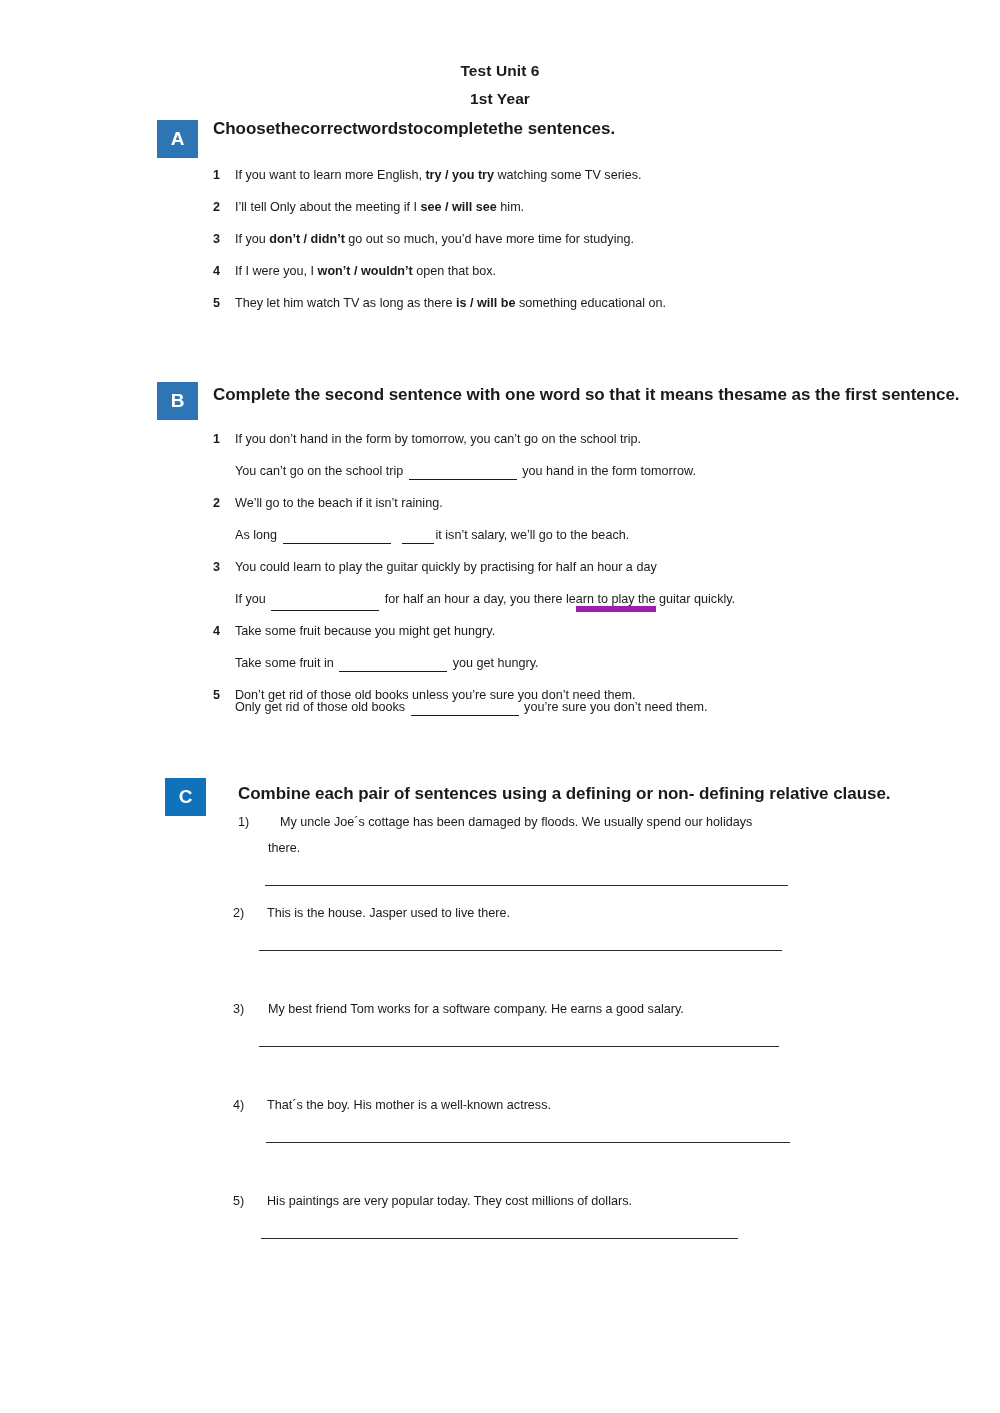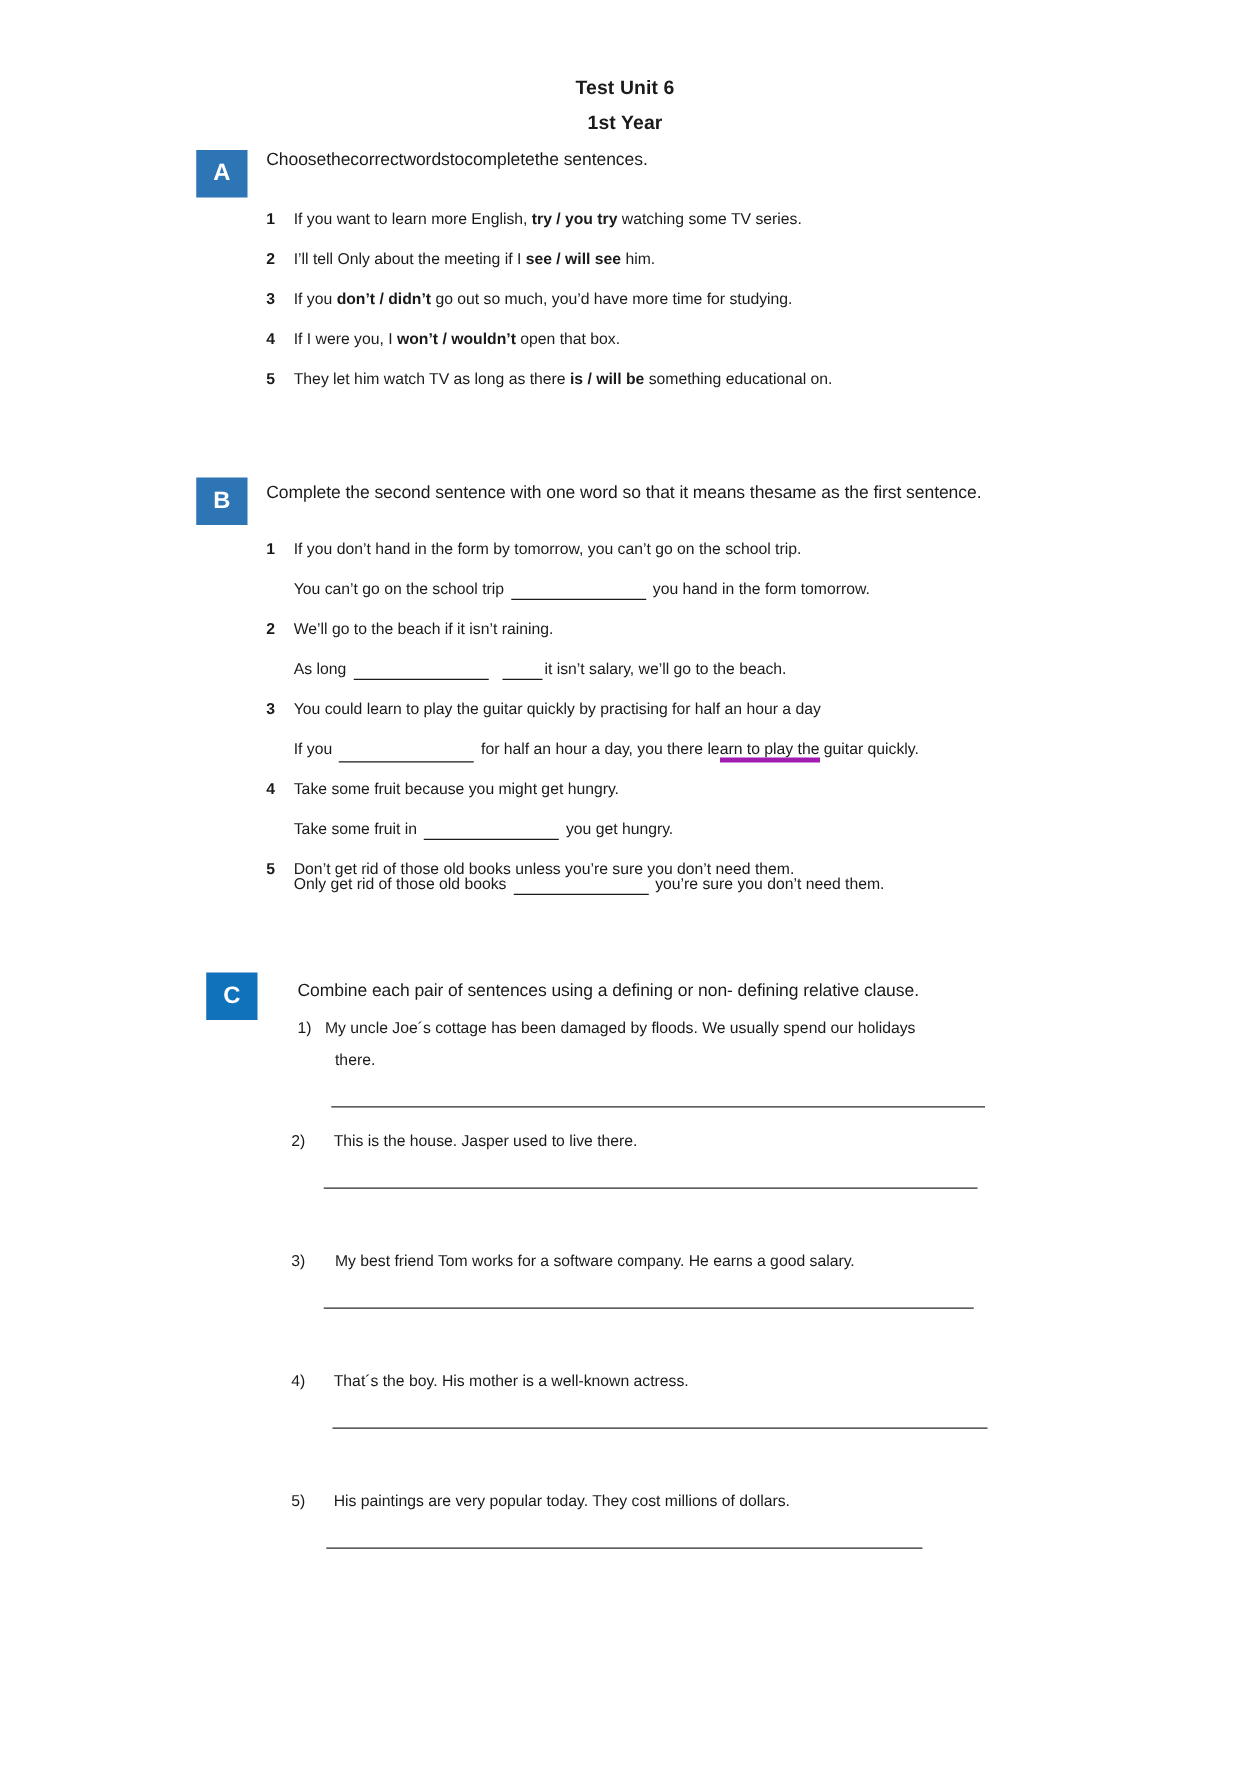--- a/index.html
+++ b/index.html
@@ -37,22 +37,22 @@
     color: #ffffff;
     font-weight: bold;
     font-size: 19px;
     font-family: "Liberation Sans", sans-serif;
     user-select: none;
   }
 
   
   .section-heading {
     position: absolute;
-    font-weight: normal;
-    font-size: 14px;
+    font-weight: bold;
+    font-size: 17px;
     white-space: nowrap;
     letter-spacing: -0.05px;
   }
 
   
   .ex-row {
     position: absolute;
     display: flex;
     font-size: 12.6px;
     line-height: 1.25;
@@ -72,21 +72,21 @@
     display: inline-block;
     border-bottom: 1px solid #1a1a1a;
     height: 0.95em;
     vertical-align: bottom;
     margin: 0 2px;
   }
   .blank.w-long  { width: 108px; }
   .blank.w-short { width: 32px; }
 
   
-  .partial-ul { border-bottom: 4px solid #a21caf; }
+  .partial-ul { border-bottom: 6px solid #a21caf; }
 
   
   .answer-rule {
     position: absolute;
     height: 0;
     border-top: 1.4px solid #2b2b2b;
   }
 
   
   .wrap-line {
@@ -173,21 +173,21 @@
 <div class="ex-row" style="left:235px; top:700px;">
   <span class="ex-text"><span>Only get rid of those old books </span><span class="blank w-long"></span><span> you’re sure you don’t need them.</span></span>
 </div>
 
 <div class="letter-badge" style="left:165px; top:778px; background:#1072BA;">C</div>
 
 <div class="section-heading" style="left:238px; top:784px;">Combine each pair of sentences using a defining or non- defining relative clause.</div>
 
 <div class="ex-row" style="left:238px; top:815px;">
   <span class="ex-num plain" width="24">1)</span>
-  <span class="ex-text" style="margin-left:0;">My uncle Joe´s cottage has been damaged by floods. We usually spend our holidays</span>
+  <span class="ex-text" style="margin-left:20px;">My uncle Joe´s cottage has been damaged by floods. We usually spend our holidays</span>
 </div>
 <div class="wrap-line" style="left:268px; top:841px;">there.</div>
 <div class="answer-rule" style="left:265px; top:885px; width:523px;"></div>
 
 <div class="ex-row" style="left:233px; top:906px;">
   <span class="ex-num plain">2)</span>
   <span class="ex-text" style="margin-left:12px;">This is the house.  Jasper used to live there.</span>
 </div>
 <div class="answer-rule" style="left:259px; top:950px; width:523px;"></div>
 

